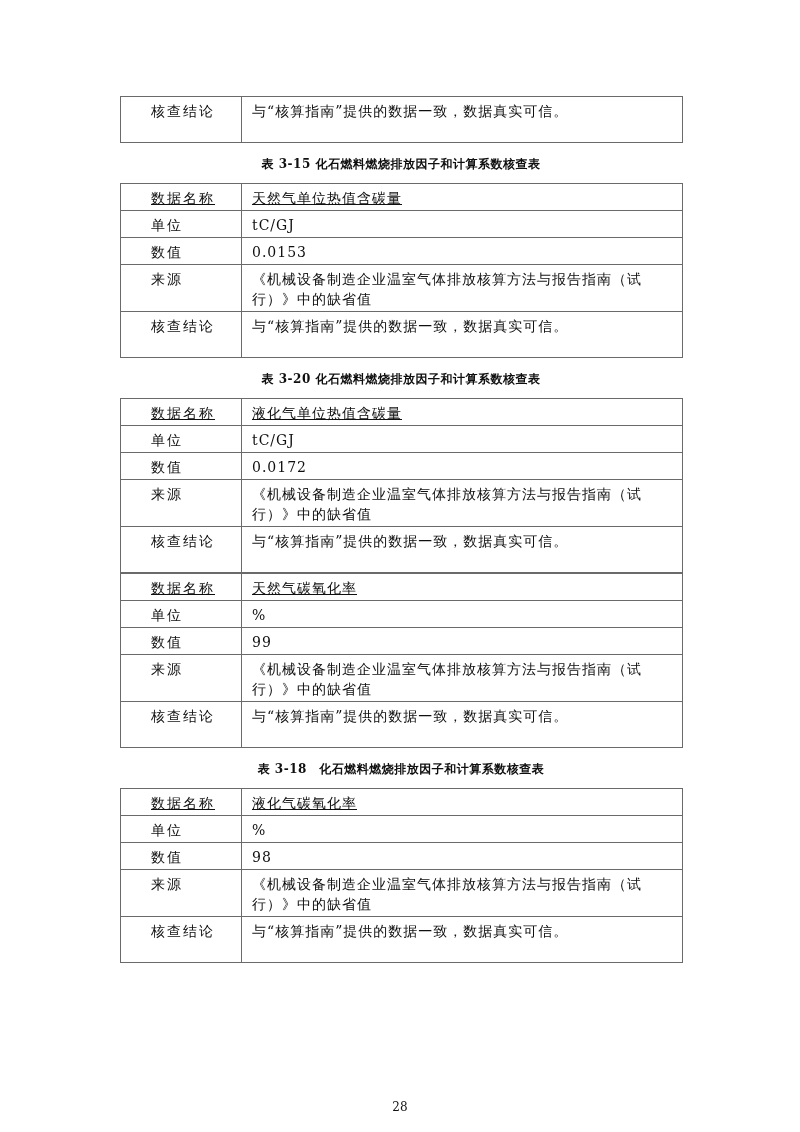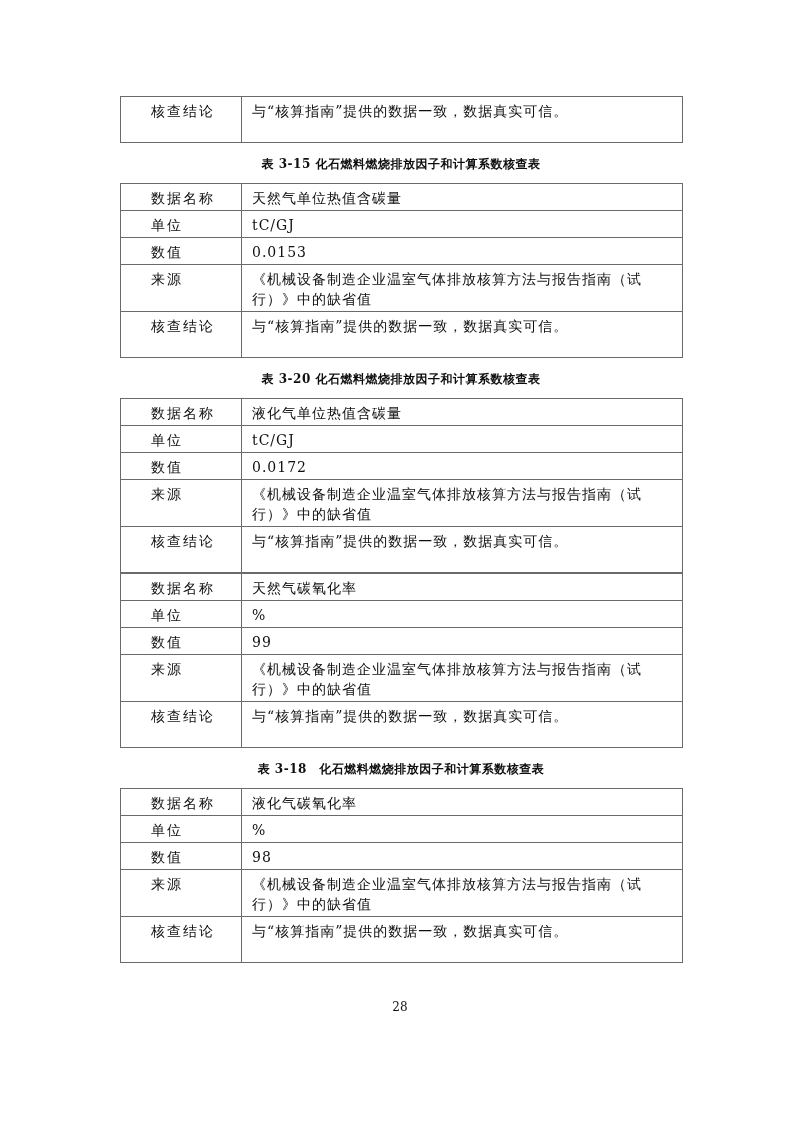--- a/index.html
+++ b/index.html
@@ -29,37 +29,37 @@
   td.lbl {
     width: 121px;
     padding: 4px 4px 2px 30px;
     letter-spacing: 2px;
   }
   td.val {
     width: 441px;
     padding: 4px 10px 2px 10px;
     letter-spacing: 1px;
   }
-  .h27 { height: 27px; }
+  .h27 { height: 27px; text-decoration: underline; }
   .h22 { height: 22px; }
   .h25 { height: 25px; margin-left: 36px; }
   .h40 { height: 40px; }
   .h46 { height: 46px; }
   .tbl-title {
     width: 562px;
     text-align: center;
     font-size: 12px;
     line-height: 22px;
     font-weight: bold;
     margin: 10px 0 8px 0;
     letter-spacing: 0.5px;
   }
   .page-number {
     position: absolute;
-    top: 1000px;
+    top: 1100px;
     left: 0;
     width: 800px;
     text-align: center;
     font-size: 12px;
     color: #111;
   }
 </style>
 </head>
 <body>
 

